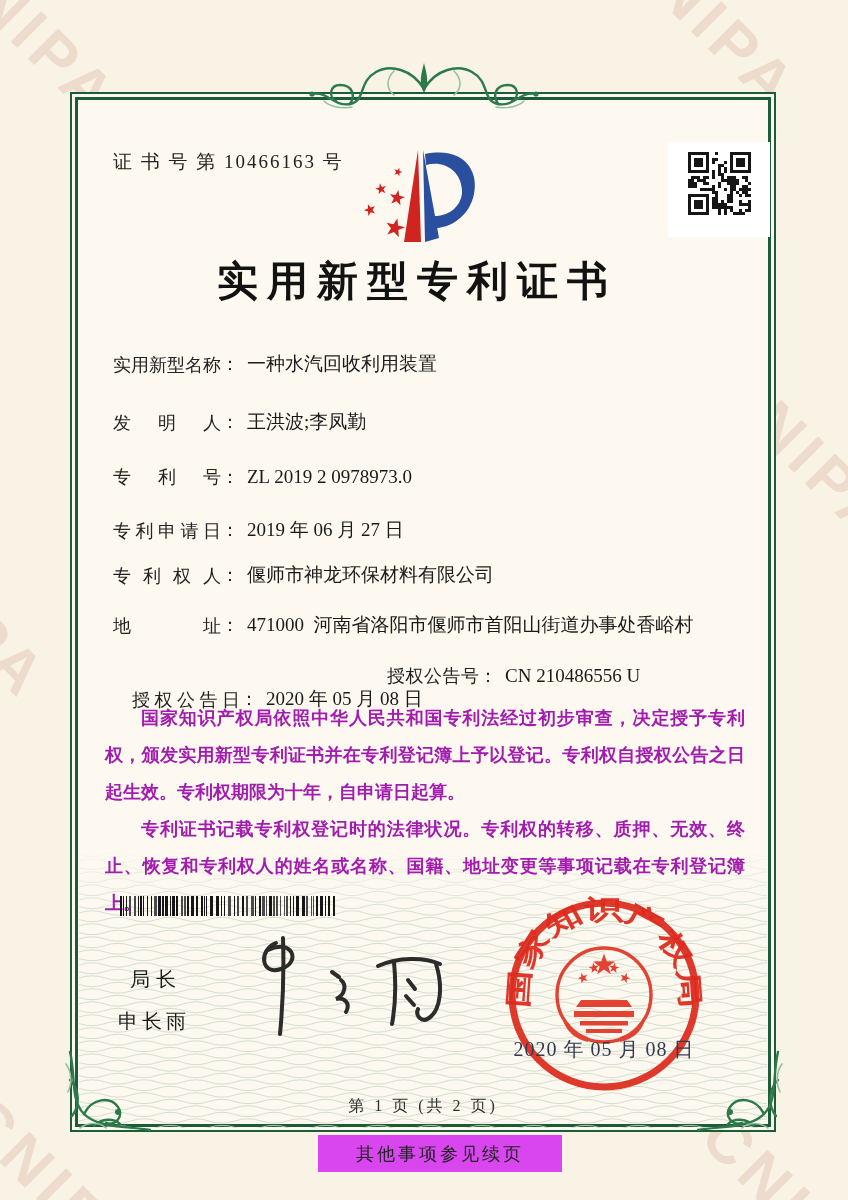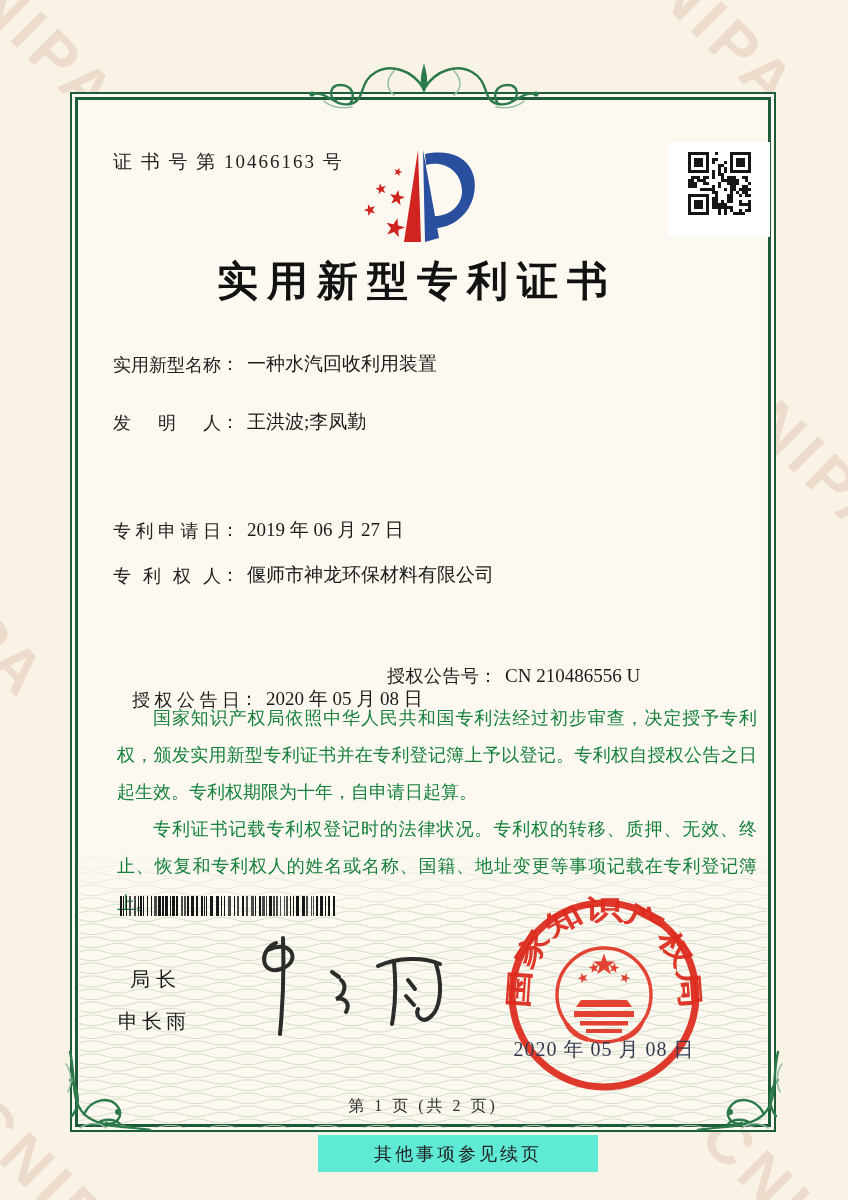--- a/index.html
+++ b/index.html
@@ -46,22 +46,22 @@
   .frow{position:absolute; left:113px; z-index:5; font-size:19px; white-space:pre;}
   .flabel{
     display:inline-block; width:108px; font-size:18px;
     text-align:justify; text-align-last:justify; vertical-align:bottom; color:#222;
   }
   .fcolon{font-size:18px; color:#222;}
   .fval{font-size:19px; color:#1a1a1a; margin-left:8px; white-space:pre;}
   .grant2{position:absolute; left:274px; top:0;}
   
   .paras{
-    position:absolute; left:117px; top:700px; width:640px; z-index:5;
-    font-size:18px; line-height:37px; color:#15803d; text-align:justify;
+    position:absolute; left:105px; top:700px; width:640px; z-index:5;
+    font-size:18px; line-height:37px; color:#a21caf; text-align:justify;font-weight:bold;
   }
   .paras p{margin:0; text-indent:2em;}
   
   .waves{position:absolute; left:79px; top:845px; z-index:3;}
   .wave-fade{
     position:absolute; left:79px; top:845px; width:688px; height:70px; z-index:3;
     background:linear-gradient(180deg,#fdf9f0 0%, rgba(253,249,240,0) 100%);
   }
   
   .barcode{position:absolute; left:120px; top:896px; z-index:5;}
@@ -71,22 +71,22 @@
   .seal{position:absolute; left:504px; top:895px; z-index:6;}
   .seal-date{
     position:absolute; left:504px; top:1036px; width:200px; z-index:7;
     text-align:center; font-size:20px; color:#333a50; letter-spacing:1px; white-space:pre;
   }
   .page-info{
     position:absolute; left:70px; top:1096px; width:706px; z-index:5;
     text-align:center; font-size:16px; letter-spacing:3px; color:#2f2f2f;
   }
   .cont-strip{
-    position:absolute; left:318px; top:1135px; width:280px; height:37px; z-index:5;
-    background:#5eead4; display:flex; align-items:center; justify-content:center;
+    position:absolute; left:318px; top:1135px; width:244px; height:37px; z-index:5;
+    background:#d946ef; display:flex; align-items:center; justify-content:center;
   }
   .cont-strip span{font-size:18px; letter-spacing:3px; color:#222;}
 </style>
 </head>
 <body>
 
 <div class="page">
 
   <div class="wm" style="left:-25px; top:-75px;">CNIPA</div>
   <div class="wm" style="left:655px; top:-85px;">CNIPA</div>
@@ -439,22 +439,24 @@
         <rect x="16" y="20" width="1" height="1" fill="#161616"></rect>
         <rect x="17" y="20" width="1" height="1" fill="#161616"></rect>
         <rect x="18" y="20" width="1" height="1" fill="#161616"></rect>
       </svg>
   </div>
 
   <div class="title">实用新型专利证书</div>
 
   <div class="frow" style="top:409px;"><span class="flabel">发明人</span><span class="fcolon">：</span><span class="fval">王洪波;李凤勤</span></div>
   <div class="frow" style="top:351px;"><span class="flabel">实用新型名称</span><span class="fcolon">：</span><span class="fval">一种水汽回收利用装置</span></div>
+  <div class="frow" style="top:465px;"><span class="flabel">专利号</span><span class="fcolon">：</span><span class="fval">ZL 2019 2 0978973.0</span></div>
   <div class="frow" style="top:517px;"><span class="flabel">专利申请日</span><span class="fcolon">：</span><span class="fval">2019 年 06 月 27 日</span></div>
   <div class="frow" style="top:562px;"><span class="flabel">专利权人</span><span class="fcolon">：</span><span class="fval">偃师市神龙环保材料有限公司</span></div>
+  <div class="frow" style="top:612px;"><span class="flabel">地址</span><span class="fcolon">：</span><span class="fval">471000  河南省洛阳市偃师市首阳山街道办事处香峪村</span></div>
   <div class="frow" style="top:664px;">
     <span class="flabel">授权公告日</span><span class="fcolon">：</span><span class="fval">2020 年 05 月 08 日</span>
     <span class="grant2"><span class="flabel" style="width:92px;">授权公告号</span><span class="fcolon">：</span><span class="fval">CN 210486556 U</span></span>
   </div>
 
   <div class="paras">
     <p>国家知识产权局依照中华人民共和国专利法经过初步审查，决定授予专利权，颁发实用新型专利证书并在专利登记簿上予以登记。专利权自授权公告之日起生效。专利权期限为十年，自申请日起算。</p>
     <p>专利证书记载专利权登记时的法律状况。专利权的转移、质押、无效、终止、恢复和专利权人的姓名或名称、国籍、地址变更等事项记载在专利登记簿上。</p>
   </div>
 

